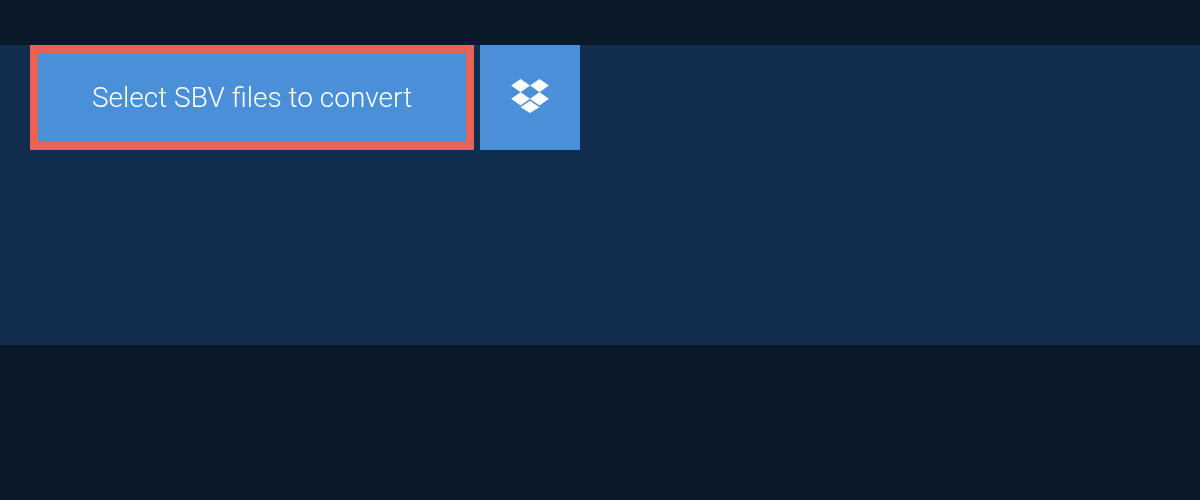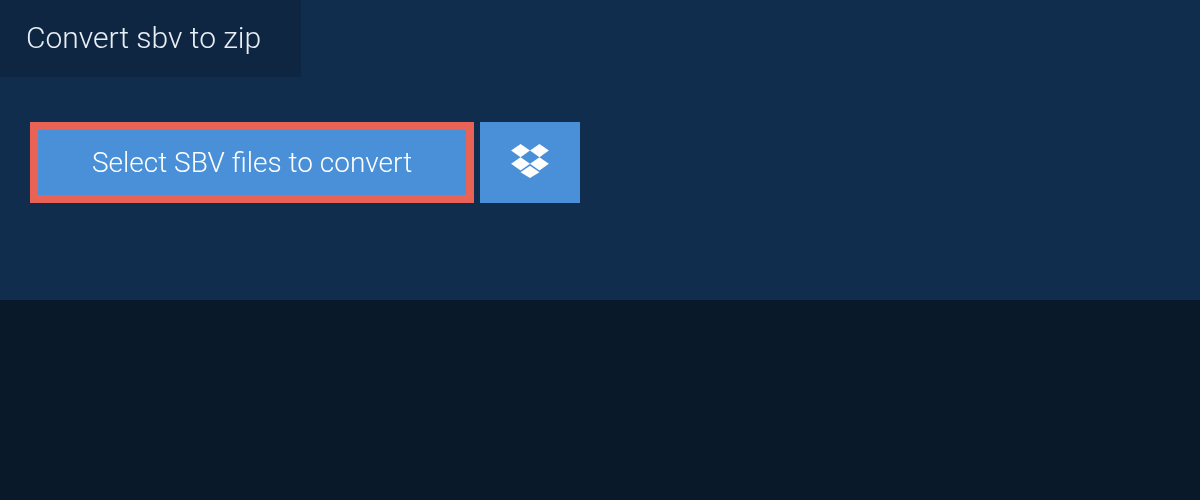--- a/index.html
+++ b/index.html
@@ -38,21 +38,21 @@
       margin: 45px 0 0 30px;
       gap: 6px;
       align-items: stretch;
     }
     .select-button {
       background: #4a90d9;
       border: 8px solid #e86255;
       color: #ffffff;
       font-size: 28px;
       font-weight: 300;
-      padding: 16px 54px;
+      padding: 28px 54px;
       cursor: pointer;
       display: flex;
       align-items: center;
       justify-content: center;
     }
     .dropbox-button {
       background: #4a90d9;
       width: 100px;
       display: flex;
       align-items: center;
@@ -61,23 +61,20 @@
     }
     .dropbox-icon {
       width: 38px;
       height: 34px;
     }
   </style>
 </head>
 <body>
 
 <div class="panel">
-  <div class="tab">
-    <span class="tab-title">Convert sbv to zip</span>
-  </div>
   <div class="button-row">
     <div class="select-button">
       <span>Select SBV files to convert</span>
     </div>
     <div class="dropbox-button">
       <span>
         <svg class="dropbox-icon" viewBox="0 0 40 36" fill="#ffffff">
           <path d="M10 0 L20 7 L10 14 L0 7 Z"></path>
           <path d="M30 0 L40 7 L30 14 L20 7 Z"></path>
           <path d="M10 14 L20 21 L10 28 L0 21 Z"></path>

